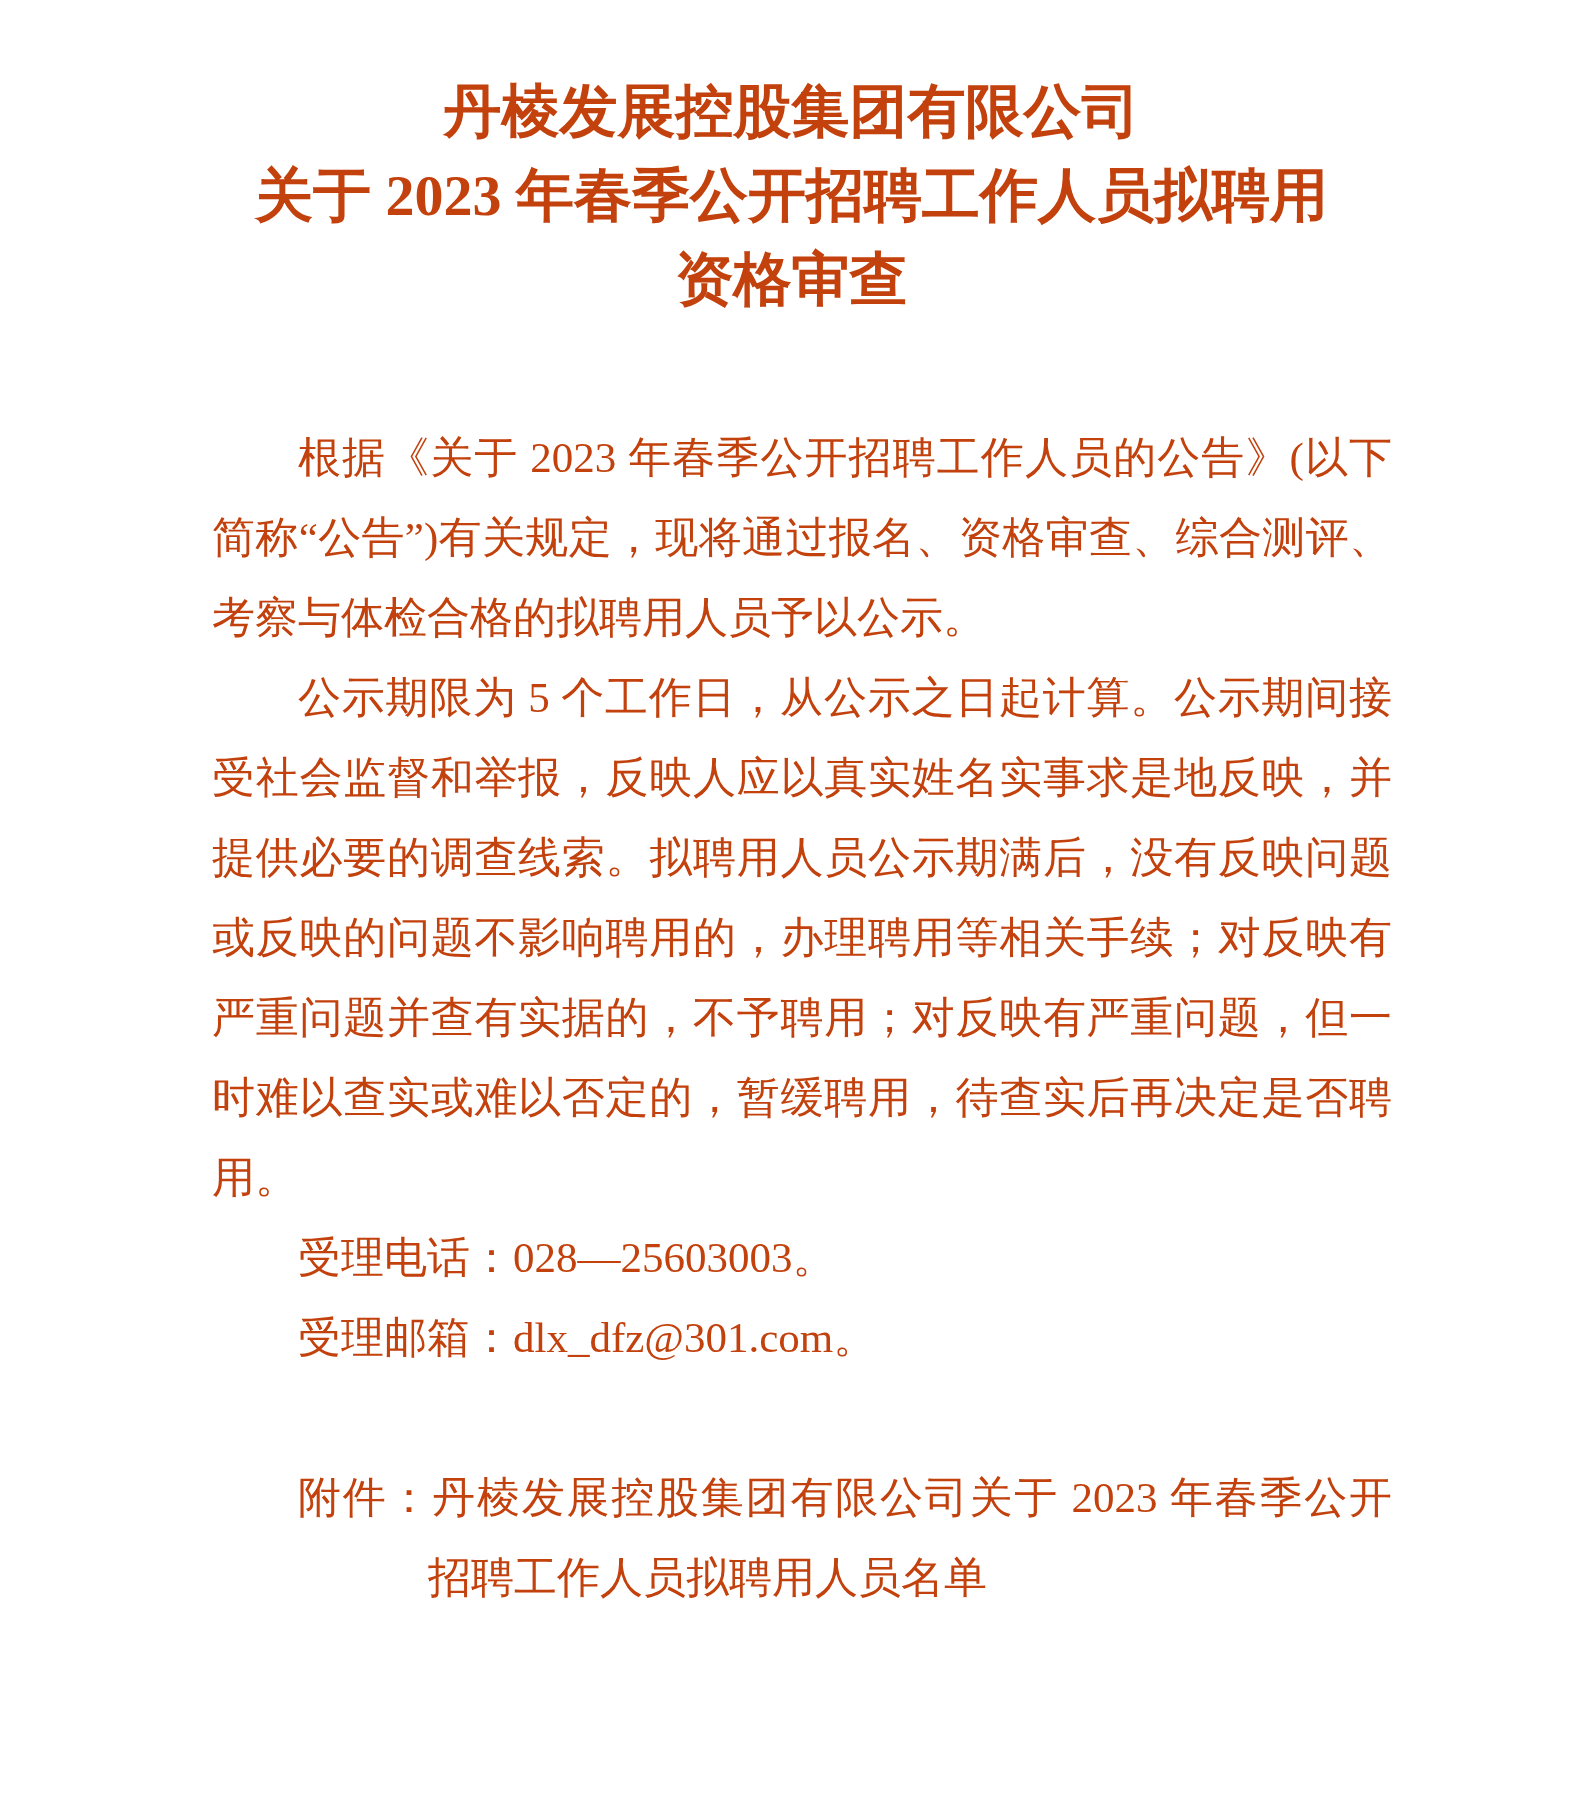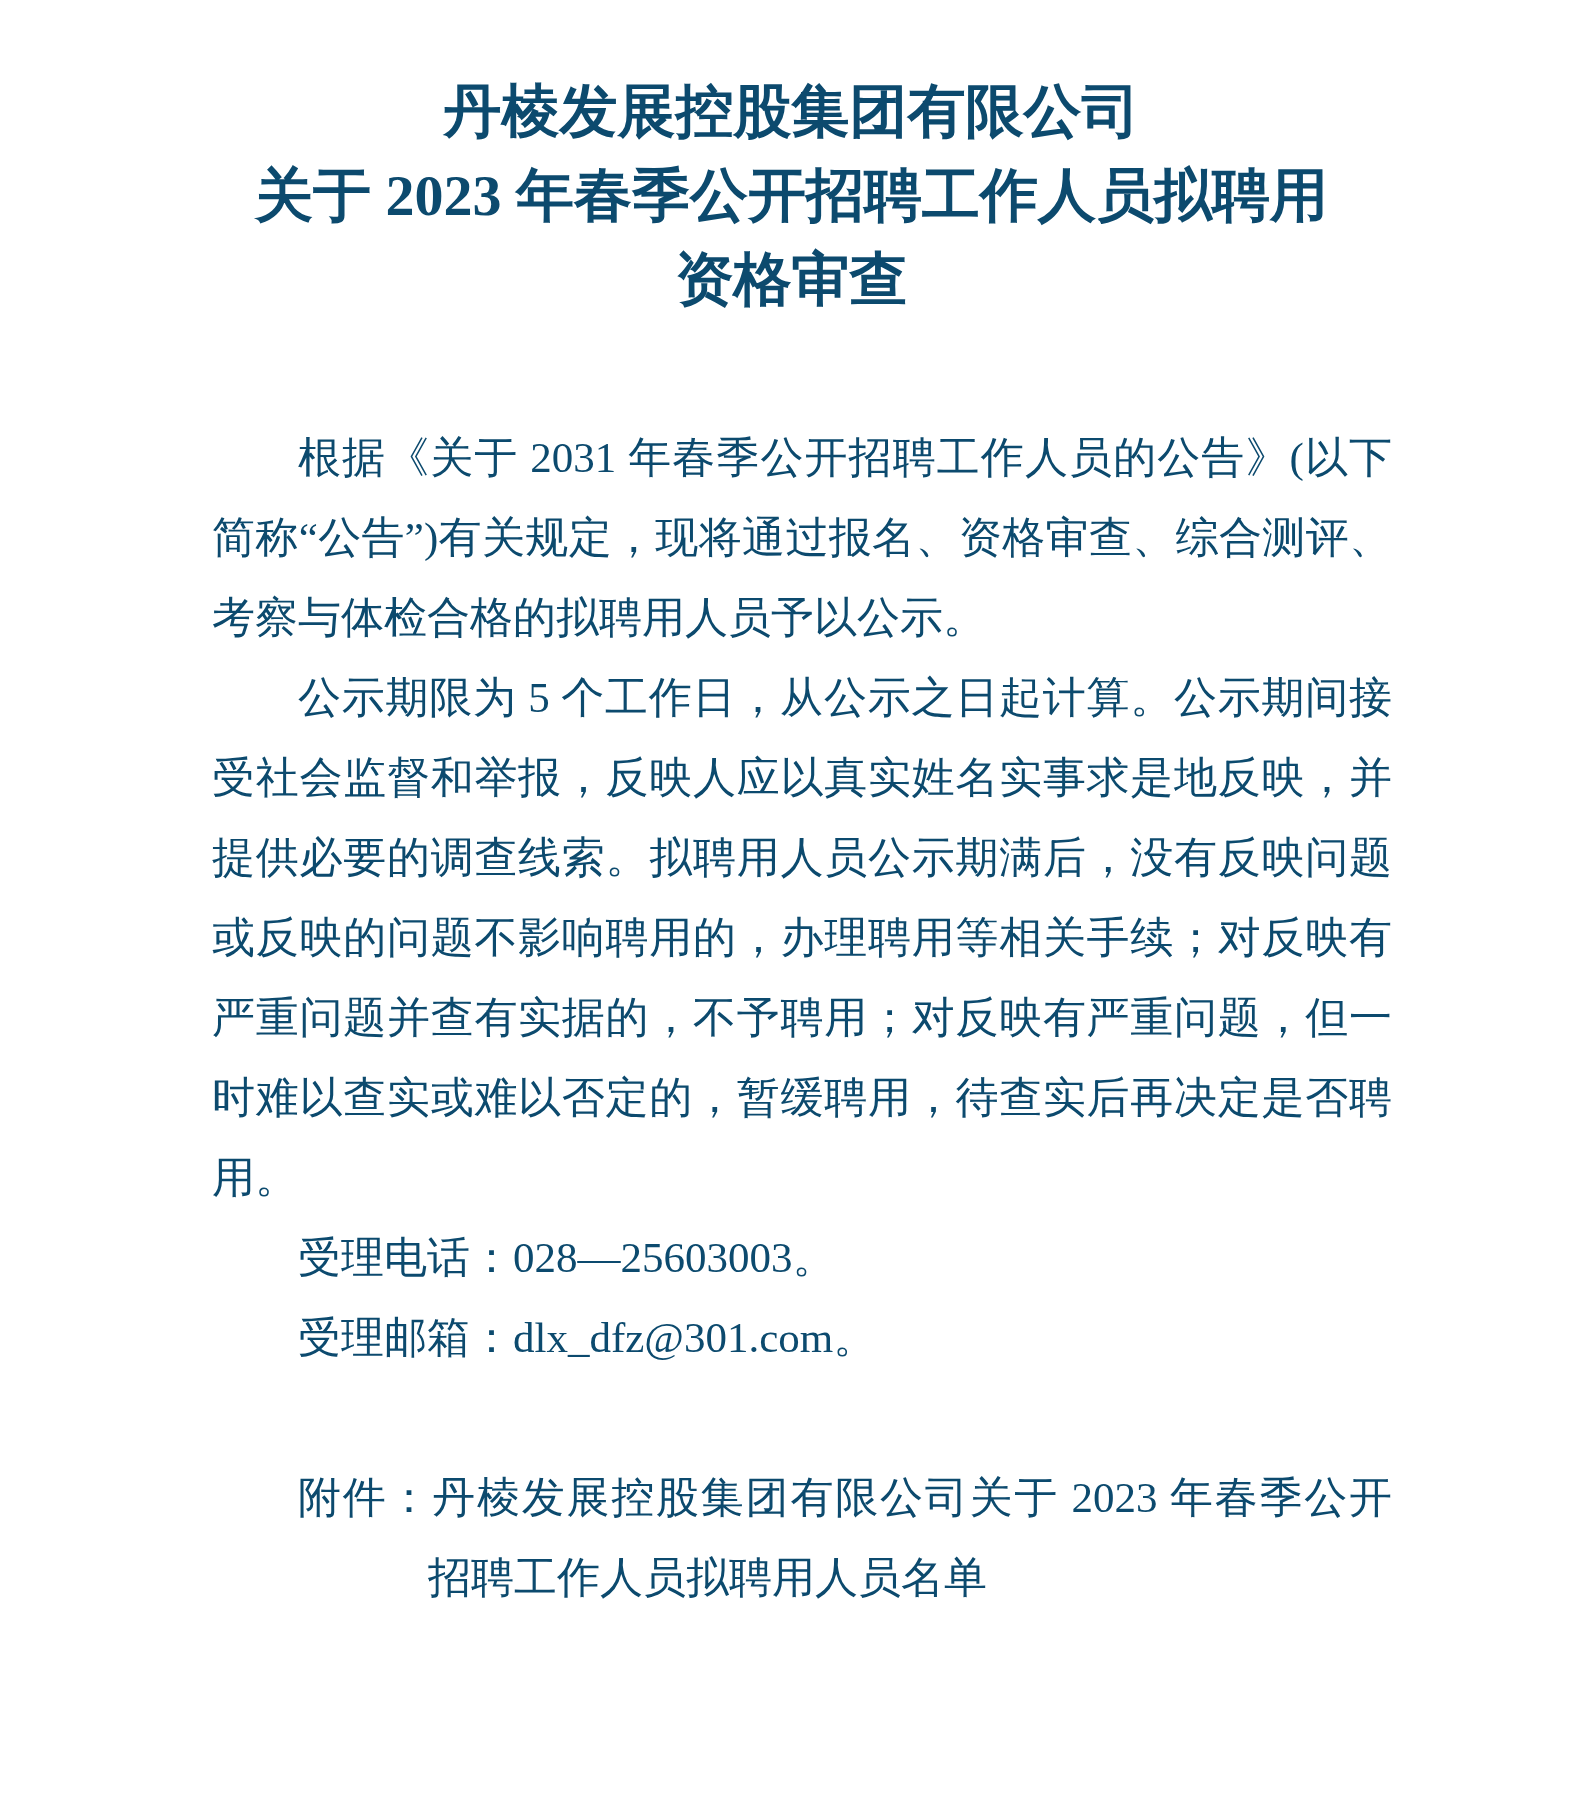--- a/index.html
+++ b/index.html
@@ -6,21 +6,21 @@
     margin: 0;
     padding: 0;
     background: #e8e8e8;
   }
   .page {
     position: relative;
     width: 1583px;
     height: 1817px;
     margin: 0 auto;
     background: #ffffff;
-    color: #0c4a6e;
+    color: #c2410c;
     font-family: "Liberation Serif", "DejaVu Serif", serif;
     overflow: hidden;
   }
   .doc-title {
     padding-top: 70px;
     text-align: center;
     font-weight: bold;
     font-size: 58px;
     line-height: 84px;
   }
@@ -60,21 +60,21 @@
 <div class="page">
 
   <div class="doc-title">
     <div class="title-line">丹棱发展控股集团有限公司</div>
     <div class="title-line">关于 2023 年春季公开招聘工作人员拟聘用</div>
     <div class="title-line">资格审查</div>
   </div>
 
   <div class="doc-body">
 
-    <p class="para">根据《关于 2031 年春季公开招聘工作人员的公告》(以下简称“公告”)有关规定，现将通过报名、资格审查、综合测评、考察与体检合格的拟聘用人员予以公示。</p>
+    <p class="para">根据《关于 2023 年春季公开招聘工作人员的公告》(以下简称“公告”)有关规定，现将通过报名、资格审查、综合测评、考察与体检合格的拟聘用人员予以公示。</p>
 
     <p class="para">公示期限为 5 个工作日，从公示之日起计算。公示期间接受社会监督和举报，反映人应以真实姓名实事求是地反映，并提供必要的调查线索。拟聘用人员公示期满后，没有反映问题或反映的问题不影响聘用的，办理聘用等相关手续；对反映有严重问题并查有实据的，不予聘用；对反映有严重问题，但一时难以查实或难以否定的，暂缓聘用，待查实后再决定是否聘用。</p>
 
 
 
     <p class="contact-line">受理电话：028—25603003。</p>
 
     <p class="contact-line">受理邮箱：dlx_dfz@301.com。</p>
 
     <div class="blank-line"></div>

